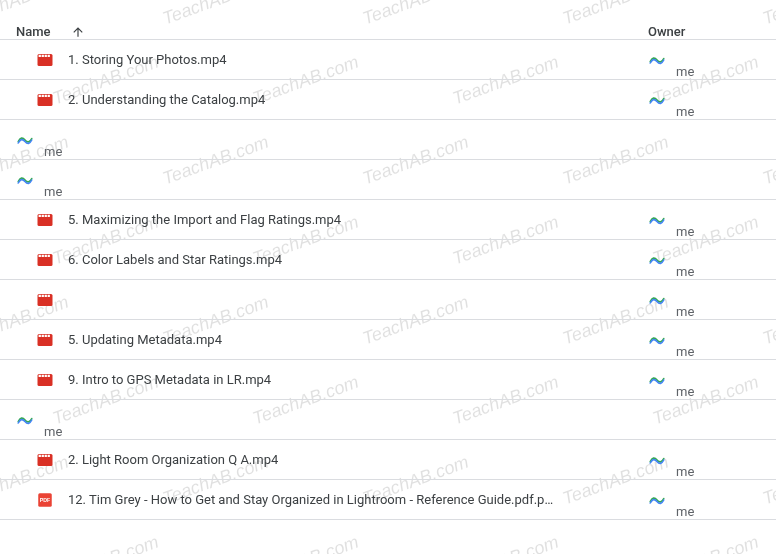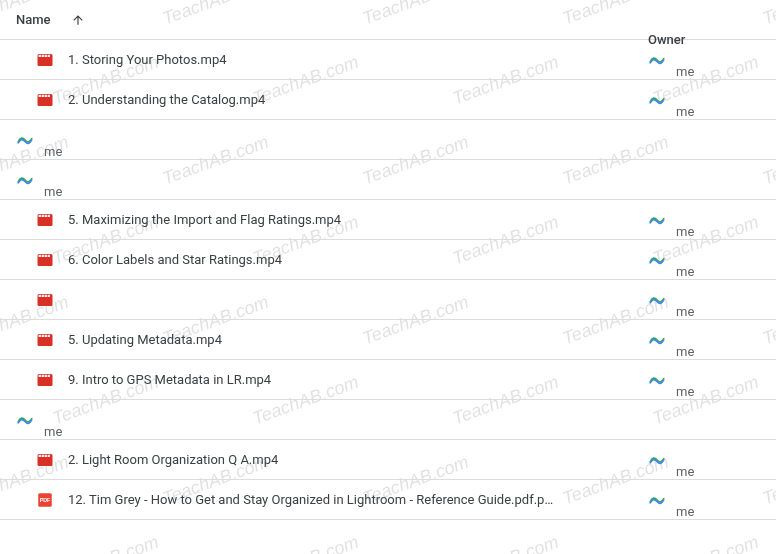--- a/index.html
+++ b/index.html
@@ -33,21 +33,21 @@
       white-space: nowrap;
       font-family: Arial, sans-serif;
     }
     .table {
       width: 100%;
       position: relative;
       z-index: 2;
     }
     .header-row {
       display: flex;
-      align-items: center;
+      align-items: flex-end;
       height: 40px;
       border-bottom: 1px solid #dadce0;
       padding: 0 16px;
     }
     .col-name {
       display: flex;
       align-items: center;
       flex: 1;
       gap: 20px;
     }

